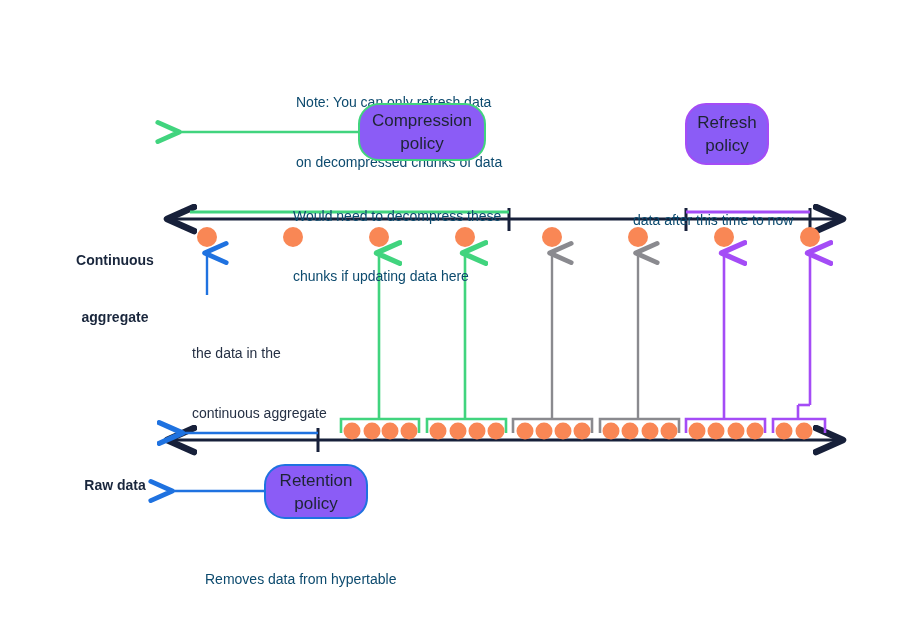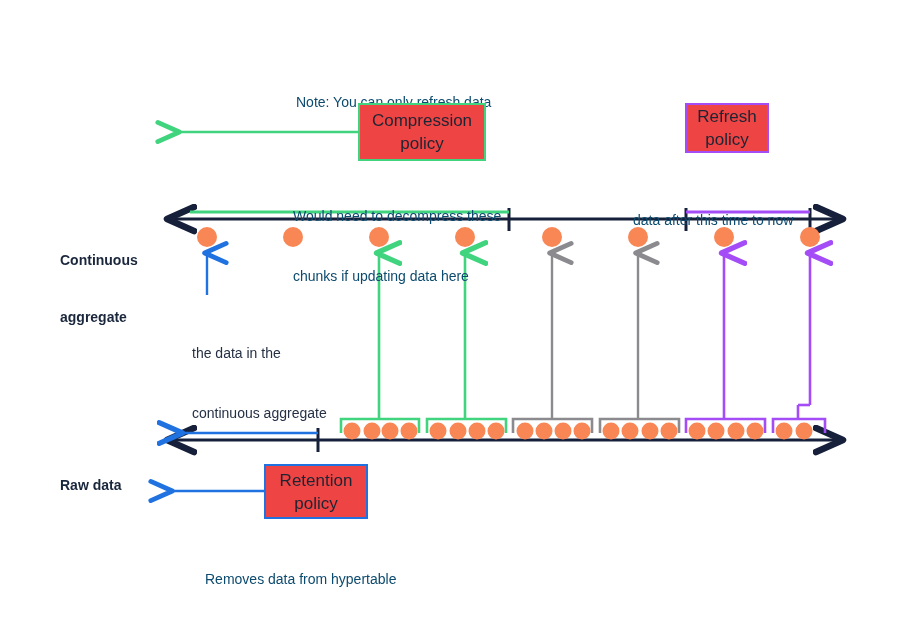--- a/index.html
+++ b/index.html
@@ -5,25 +5,25 @@
   html,body{margin:0;padding:0;background:#ffffff;}
   body{
     width:900px;height:618px;position:relative;overflow:hidden;
     font-family:"Liberation Sans", sans-serif;
     color:#1d2433;
   }
   .canvas{position:absolute;left:0;top:0;width:900px;height:618px;}
   svg.layer{position:absolute;left:0;top:0;width:900px;height:618px;pointer-events:none;}
   .txt{position:absolute;line-height:20px;white-space:pre;}
   .note{font-size:14px;color:#0c4a6e;}
-  .sidelabel{font-size:14px;font-weight:bold;color:#19263c;line-height:19px;}
+  .sidelabel{font-size:14px;font-weight:bold;color:#19263c;line-height:19px;text-align:center;}
   .boxlabel{font-size:17px;text-align:center;color:#1d2433;line-height:23px;}
   .smallnote{font-size:14px;color:#253044;line-height:20px;}
-  .policybox{position:absolute;background:#ef4444;box-sizing:border-box;
-    display:flex;align-items:center;justify-content:center;}
+  .policybox{position:absolute;background:#8b5cf6;box-sizing:border-box;
+    display:flex;align-items:center;justify-content:center;border-radius:21px;}
 </style>
 </head>
 <body>
 
 <div class="canvas">
 
   <svg class="layer" viewBox="0 0 900 618">
     <defs>
       <marker id="ah-dark" markerWidth="12" markerHeight="12" refX="9" refY="5" orient="auto">
         <path d="M1,1 L10,5 L1,9" fill="none" stroke="#17203a" stroke-width="2.2" stroke-linecap="round" stroke-linejoin="round"></path>
@@ -159,30 +159,31 @@
       <circle cx="736" cy="431" r="8.5" fill="#F98755"></circle>
       <circle cx="755" cy="431" r="8.5" fill="#F98755"></circle>
 
       <circle cx="784" cy="431" r="8.5" fill="#F98755"></circle>
       <circle cx="804" cy="431" r="8.5" fill="#F98755"></circle>
     </g>
   </svg>
 
   <div class="txt note" style="left:296px;top:52px;width:256px;">
     <div>Note: You can only refresh data</div>
+    <div>on decompressed chunks of data</div>
   </div>
 
   <div class="policybox" style="left:358px;top:103px;width:128px;height:58px;border:2.4px solid #41D47E;">
     <div class="boxlabel">
       <div>Compression</div>
       <div>policy</div>
     </div>
   </div>
 
-  <div class="policybox" style="left:685px;top:103px;width:84px;height:50px;border:2.4px solid #A44CF6;">
+  <div class="policybox" style="left:685px;top:103px;width:84px;height:62px;border:2.4px solid #A44CF6;">
     <div class="boxlabel">
       <div>Refresh</div>
       <div>policy</div>
     </div>
   </div>
 
   <div class="policybox" style="left:264px;top:464px;width:104px;height:55px;border:2.4px solid #1F72E0;">
     <div class="boxlabel">
       <div>Retention</div>
       <div>policy</div>

